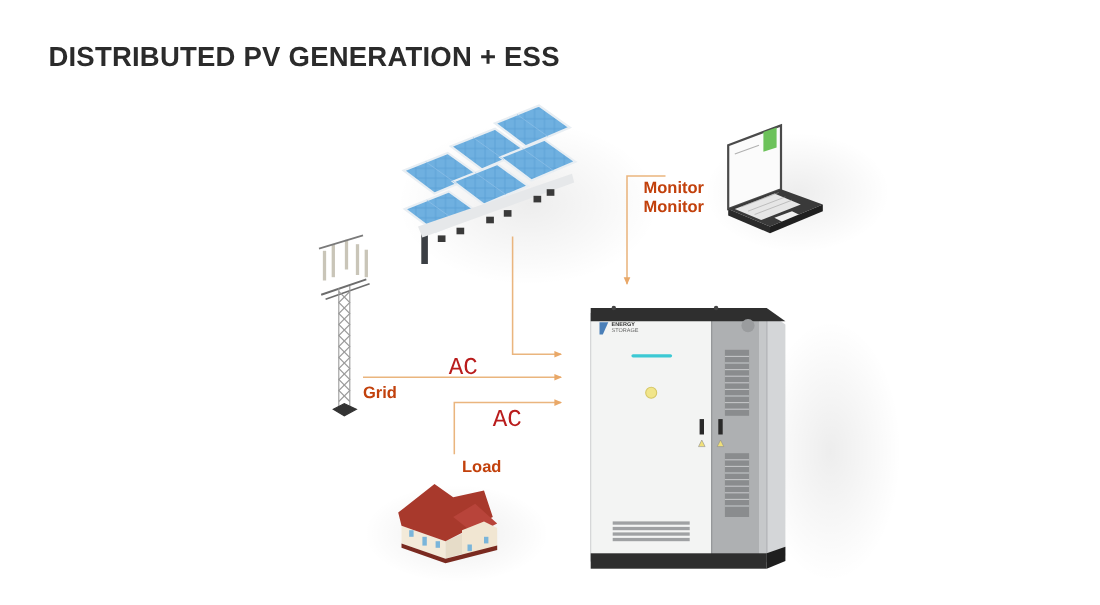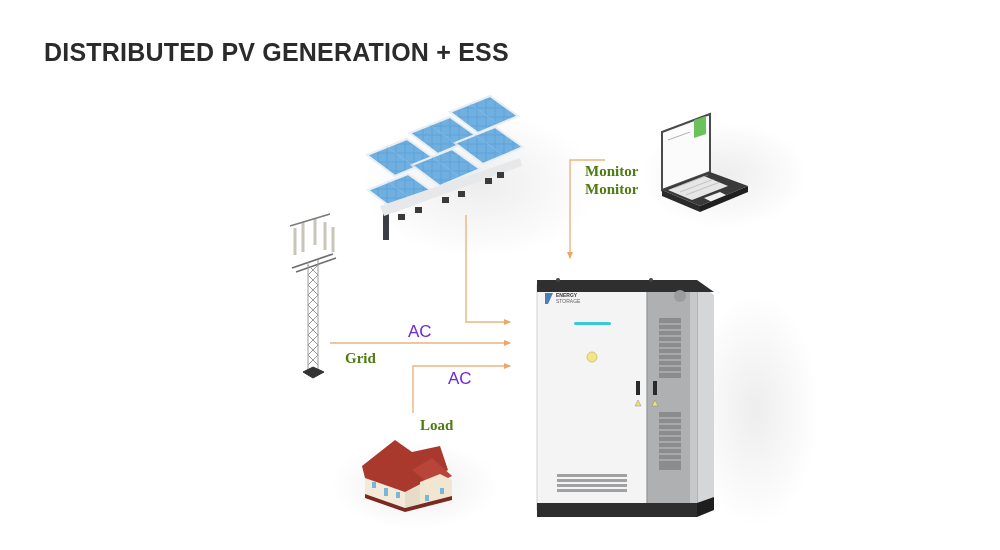--- a/index.html
+++ b/index.html
@@ -1,21 +1,21 @@
 <!DOCTYPE html>
 <html><head>
 <meta charset="utf-8">
 <style>
   html, body { margin:0; padding:0; background:#ffffff; }
   body { width:1000px; height:550px; position:relative; overflow:hidden;
          font-family:"Liberation Sans", "DejaVu Sans", sans-serif; }
   .title { position:absolute; left:0; width:1000px; top:38px; 
            font-size:25px; font-weight:bold; color:#2b2b2b; letter-spacing:0.2px;margin-left:44px; }
-  .label { position:absolute; font-weight:bold; font-size:15px; color:#4d7c0f; line-height:18px;font-family:Liberation Serif, serif; }
-  .ac { position:absolute; font-size:17px; color:#6d28d9; }
+  .label { position:absolute; font-weight:bold; font-size:15px; color:#c2410c; line-height:18px; }
+  .ac { position:absolute; font-size:22px; color:#b91c1c;font-family:Liberation Mono, monospace; }
   svg.layer { position:absolute; left:0; top:0; }
   .shadow { position:absolute; border-radius:50%; background:radial-gradient(ellipse at center, rgba(0,0,0,0.07), rgba(0,0,0,0) 70%); }
 </style>
 </head>
 <body>
 
 <div class="shadow" style="left:360px;top:110px;width:240px;height:150px;"></div>
 <div class="shadow" style="left:640px;top:120px;width:170px;height:110px;"></div>
 <div class="shadow" style="left:330px;top:440px;width:170px;height:90px;"></div>
 <div class="shadow" style="left:690px;top:290px;width:130px;height:240px;"></div>
@@ -195,17 +195,17 @@
 <div style="position:absolute;left:556px;top:292px;font-size:5px;font-weight:bold;color:#333;line-height:6px;">
   <div>ENERGY</div>
   <div style="font-weight:normal;color:#666;">STORAGE</div>
 </div>
 
 <div class="label" style="left:585px;top:162px;">
   <div>Monitor</div>
   <div>Monitor</div>
 </div>
 
-<div class="label" style="left:345px;top:349px;">Grid</div>
+<div class="label" style="left:330px;top:349px;">Grid</div>
 <div class="label" style="left:420px;top:416px;">Load</div>
 
 <div class="ac" style="left:408px;top:322px;">AC</div>
 <div class="ac" style="left:448px;top:369px;">AC</div>
 
 </body></html>

